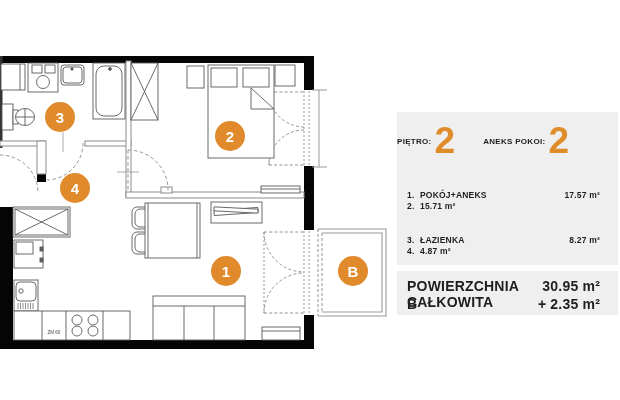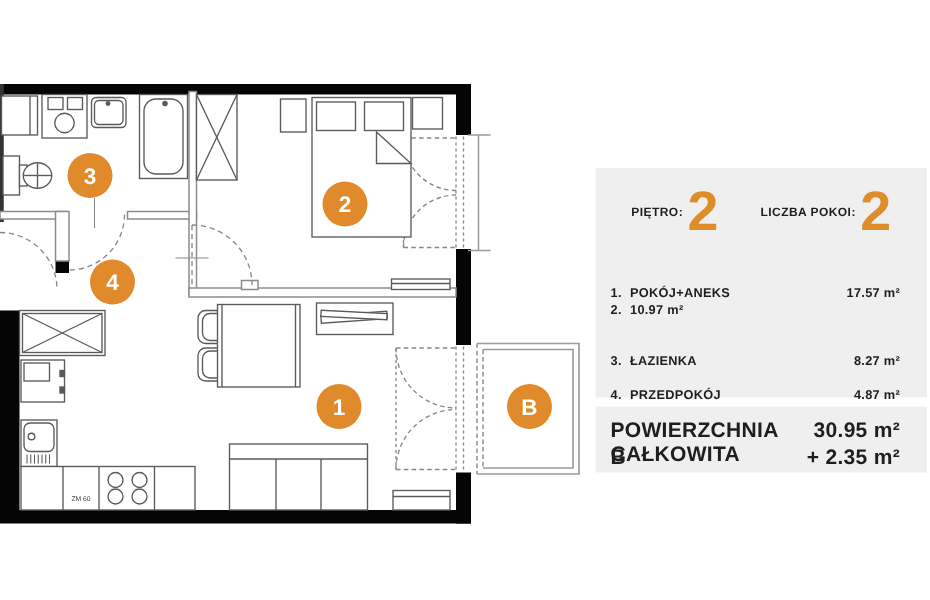--- a/index.html
+++ b/index.html
@@ -10,21 +10,21 @@
   
   .plan-svg{position:absolute;left:0;top:0;}
   
   .panel{
     position:absolute;left:397px;width:221px;background:#EFEFEF;color:#1e1e1e;
   }
   .panel-main{top:112px;height:153px;}
   .panel-summary{top:271px;height:44px;box-sizing:border-box;padding:7px 0 0 0;}
   .hdr{
     position:absolute;top:6px;left:0;right:0;height:46px;
-    display:flex;justify-content:center;align-items:center;gap:28px;
+    display:flex;align-items:center;gap:28px;
   }
   .hdr-group{display:flex;align-items:center;}
   .hdr-label{font-size:8px;font-weight:bold;letter-spacing:.3px;}
   .hdr-num{font-size:37px;font-weight:bold;line-height:.85;color:#DF8C2B;margin-left:3px;}
   .rows{position:absolute;top:66px;left:10px;right:18px;}
   .row{display:flex;align-items:baseline;height:10px;margin-bottom:12.5px;
        font-size:8.5px;font-weight:bold;letter-spacing:.2px;}
   .row .num{width:13px;flex:none;}
   .row .name{flex:1;margin-top:12px;}
   .row .area{flex:none;}
@@ -252,43 +252,42 @@
   </g>
 </svg>
 
 <div class="panel panel-main">
   <div class="hdr">
     <div class="hdr-group">
       <span class="hdr-label">PIĘTRO:</span>
       <span class="hdr-num">2</span>
     </div>
     <div class="hdr-group">
-      <span class="hdr-label">LICZBA POKOI:</span>
+      <span class="hdr-label">ANEKS POKOI:</span>
       <span class="hdr-num">2</span>
     </div>
   </div>
 
   <div class="rows">
     <div class="row">
       <span class="num">1.</span>
       <span class="name">POKÓJ+ANEKS</span>
       <span class="area">17.57 m²</span>
     </div>
     <div class="row">
       <span class="num">2.</span>
-      <span class="area">10.97 m²</span>
+      <span class="area">15.71 m²</span>
     </div>
     <div class="row">
       <span class="num">3.</span>
       <span class="name">ŁAZIENKA</span>
       <span class="area">8.27 m²</span>
     </div>
     <div class="row">
       <span class="num">4.</span>
-      <span class="name">PRZEDPOKÓJ</span>
       <span class="area">4.87 m²</span>
     </div>
   </div>
 </div>
 
 <div class="panel panel-summary">
   <div class="srows">
     <div class="srow">
       <span class="name">POWIERZCHNIA CAŁKOWITA</span>
       <span class="area">30.95 m²</span>

